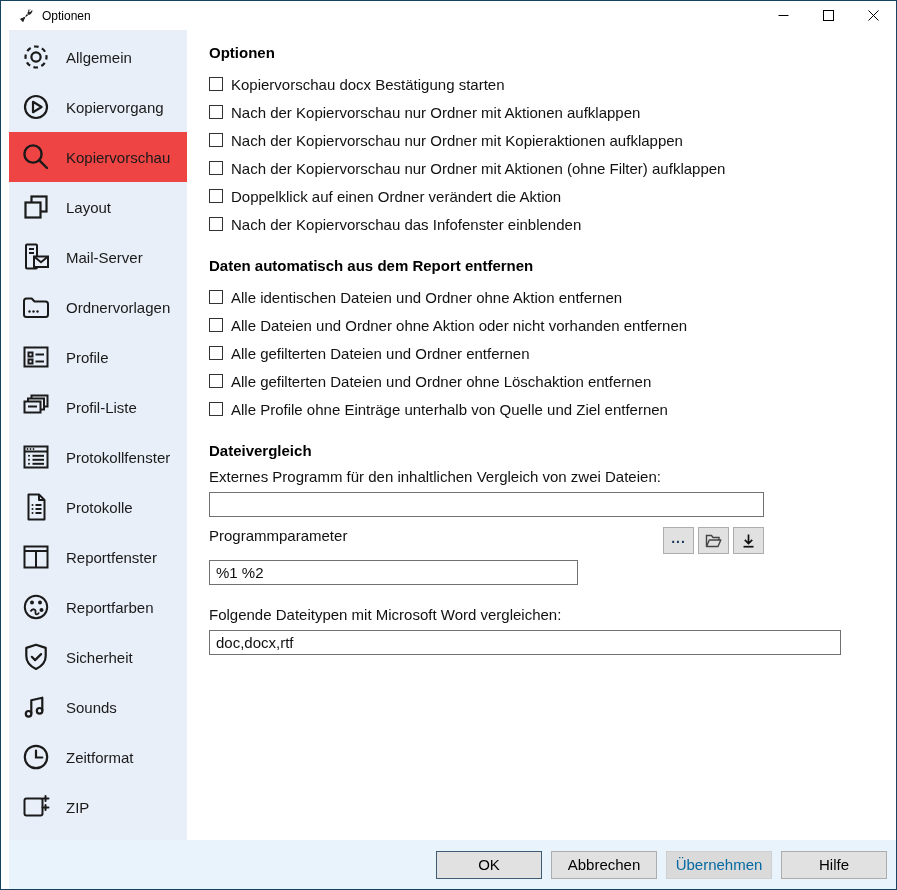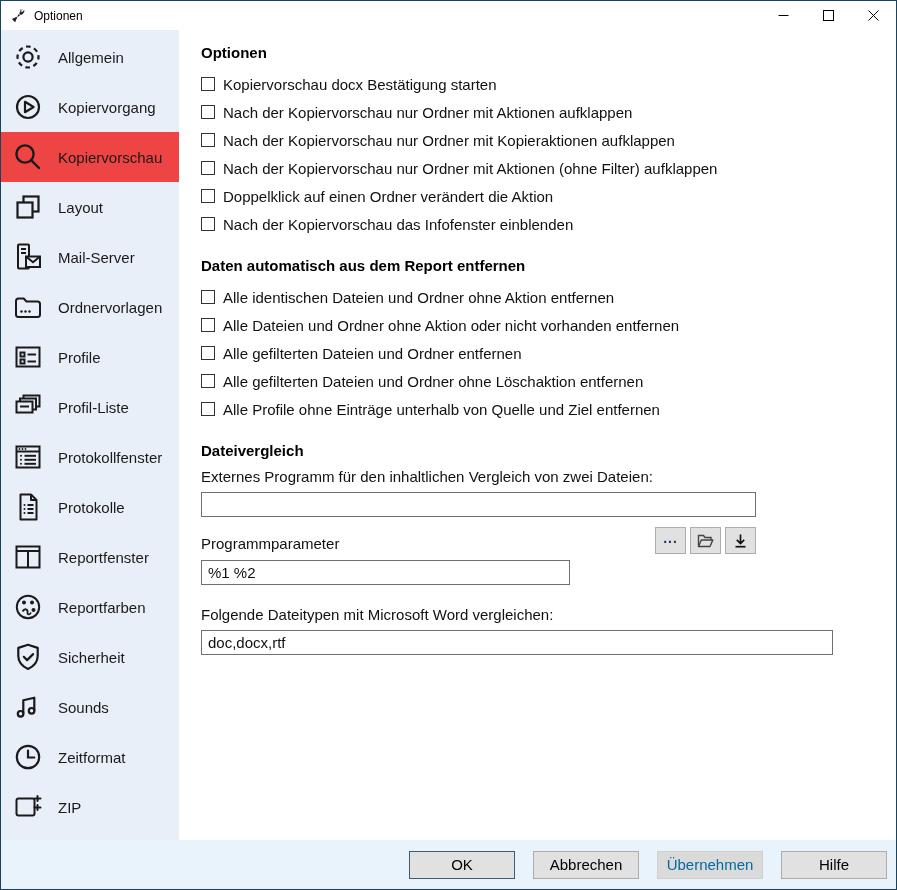--- a/index.html
+++ b/index.html
@@ -1,19 +1,19 @@
 <!DOCTYPE html>
 <html><head>
 <meta charset="utf-8">
 <style>
   * { margin:0; padding:0; box-sizing:border-box; }
   html,body { width:897px; height:890px; background:#fff; }
   body { font-family:"Liberation Sans", sans-serif; color:#111; }
 
-  .window { width:897px; height:890px; border:1px solid #17435f; display:flex; flex-direction:column; background:#fff; }
+  .window { width:897px; height:890px; border:1px solid #17435f; display:flex; flex-direction:column; background:#fff;padding-left:8px; }
 
   
   .titlebar { flex:0 0 29px; display:flex; align-items:center; background:#fff; }
   .title-icon { margin-left:9px; display:flex; align-items:center; }
   .title-text { margin-left:8px; font-size:12px; color:#000; }
   .controls { margin-left:auto; display:flex; height:100%; }
   .ctrl { width:45px; height:100%; display:flex; align-items:center; justify-content:center; }
 
   
   .body { flex:1; display:flex; min-height:0; }
@@ -28,30 +28,30 @@
   .section-title.mt { margin-top:19px; }
   .cb-row { display:flex; align-items:center; height:28px; font-size:15px; }
   .cb { width:14px; height:14px; flex:0 0 14px; border:1px solid #333; background:#fff; margin-right:8px; }
 
   .field-label { display:block; font-size:15px; margin-bottom:7px; }
   .text-input { display:block; height:25px; border:1px solid #707070; background:#fff; font-family:inherit; font-size:15px; padding:0 6px; color:#111; }
   .input-external { width:555px; }
   .input-param { width:369px; }
   .input-word { width:632px; }
 
-  .param-row { width:555px; display:flex; justify-content:space-between; align-items:flex-end; margin-top:10px; margin-bottom:6px; }
+  .param-row { width:555px; display:flex; justify-content:space-between; margin-top:10px; margin-bottom:6px; }
   .param-row .field-label { margin-bottom:2px; }
   .mini-buttons { display:flex; gap:4px; }
   .mini-btn { width:31px; height:27px; background:#e1e1e1; border:1px solid #adadad; display:flex; align-items:center; justify-content:center; cursor:default; }
   .mini-btn .dots { font-size:14px; font-weight:bold; color:#17365d; line-height:10px; margin-top:-6px; letter-spacing:1px; }
 
   .word-label { margin-top:21px; }
 
   
-  .footer { flex:0 0 49px; background:#e9f3fb; display:flex; align-items:center; justify-content:flex-end; gap:18px; padding-right:9px; }
+  .footer { flex:0 0 49px; background:#e9f3fb; display:flex; align-items:center; justify-content:flex-end; gap:9px; padding-right:9px; }
   .btn { width:106px; height:28px; background:#e1e1e1; border:1px solid #adadad; font-family:inherit; font-size:15px; color:#000; }
   .btn.default { border:1px solid #3f5a73; }
   .btn:disabled { background:#dadada; border-color:#cfcfcf; color:#0369a1; }
 
   svg { display:block; }
 </style>
 </head>
 <body>
 
 <div class="window">

